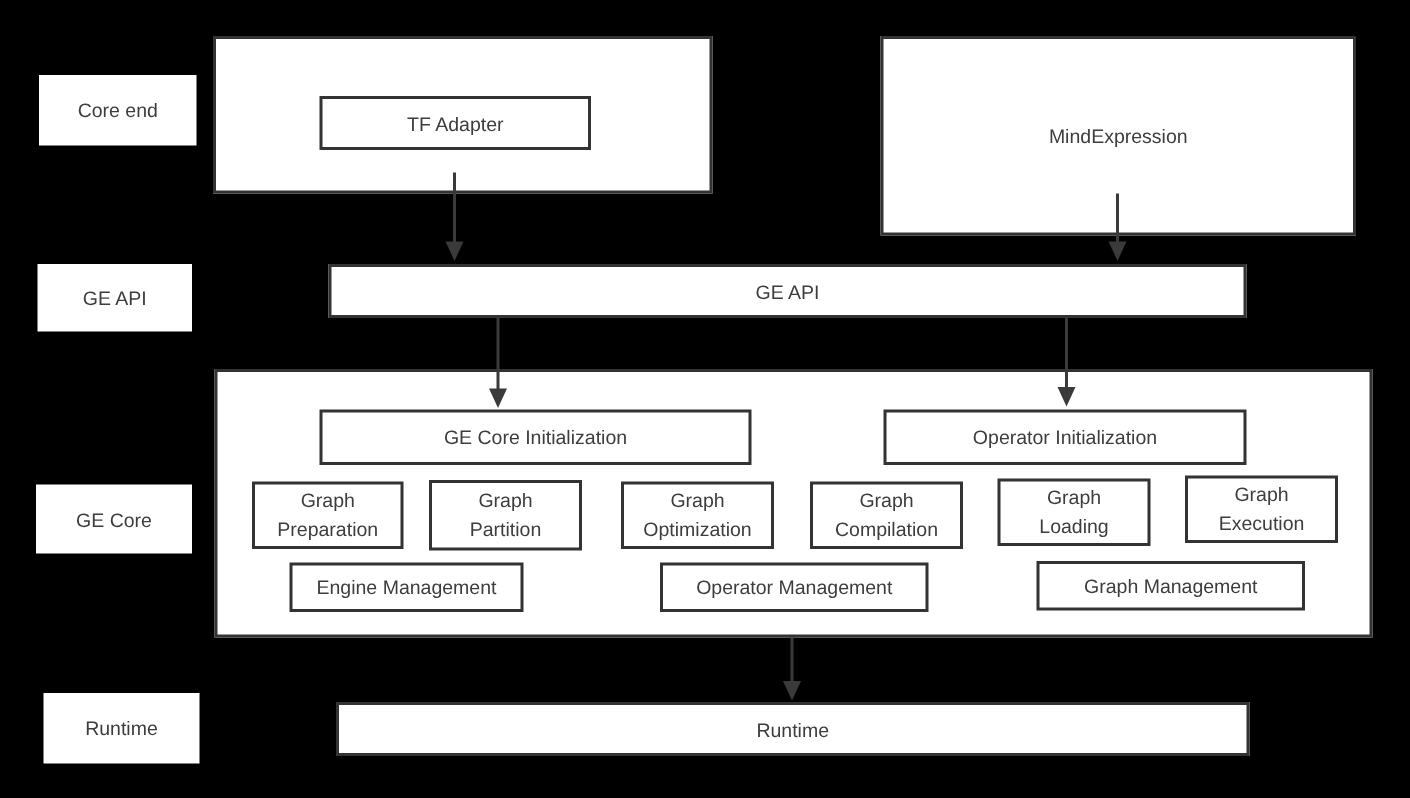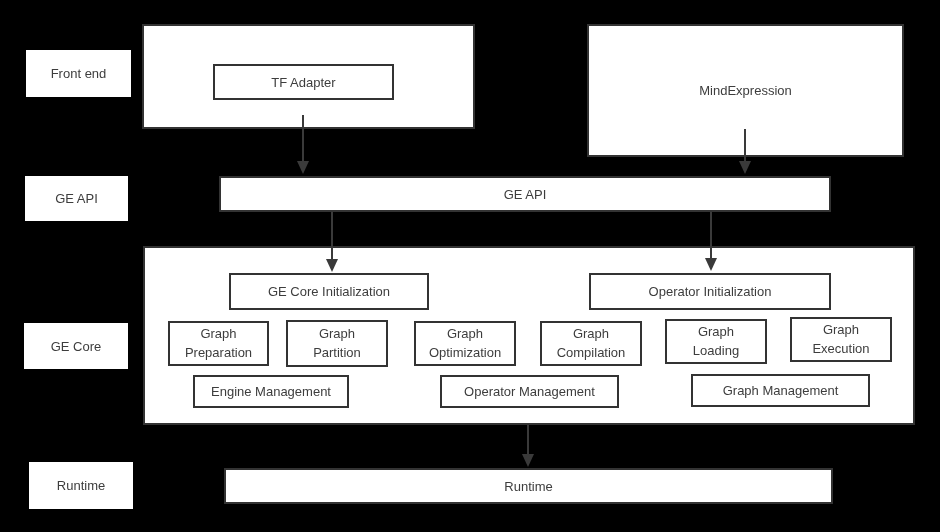--- a/index.html
+++ b/index.html
@@ -68,37 +68,37 @@
     border-left:6px solid transparent;
     border-right:6px solid transparent;
     border-top:13px solid var(--arrow);
   }
 </style>
 </head>
 <body>
 
 <div class="canvas">
 
-  <div class="side-label" style="left:26px;top:50px;width:105px;height:47px">Front end</div>
+  <div class="side-label" style="left:26px;top:50px;width:105px;height:47px">Core end</div>
   <div class="side-label" style="left:25px;top:176px;width:103px;height:45px">GE API</div>
   <div class="side-label" style="left:24px;top:323px;width:104px;height:46px">GE Core</div>
   <div class="side-label" style="left:29px;top:462px;width:104px;height:47px">Runtime</div>
 
   <div class="box host-box" style="left:142px;top:24px;width:333px;height:105px">
     <div class="host-title">Tensorflow</div>
   </div>
   <div class="box" style="left:213px;top:64px;width:181px;height:36px">TF Adapter</div>
 
   <div class="box" style="left:587px;top:24px;width:317px;height:133px">MindExpression</div>
 
   <div class="box" style="left:219px;top:176px;width:612px;height:36px">GE API</div>
 
   <div class="box host-box" style="left:143px;top:246px;width:772px;height:179px">
 
-    <div class="box" style="left:84px;top:25px;width:200px;height:37px">GE Core Initialization</div>
+    <div class="box" style="left:68px;top:25px;width:288px;height:37px">GE Core Initialization</div>
     <div class="box" style="left:444px;top:25px;width:242px;height:37px">Operator Initialization</div>
 
     <div class="box stage" style="left:23px;top:73px;width:101px;height:45px">Graph
 Preparation</div>
     <div class="box stage" style="left:141px;top:72px;width:102px;height:47px">Graph
 Partition</div>
     <div class="box stage" style="left:269px;top:73px;width:102px;height:45px">Graph
 Optimization</div>
     <div class="box stage" style="left:395px;top:73px;width:102px;height:45px">Graph
 Compilation</div>

